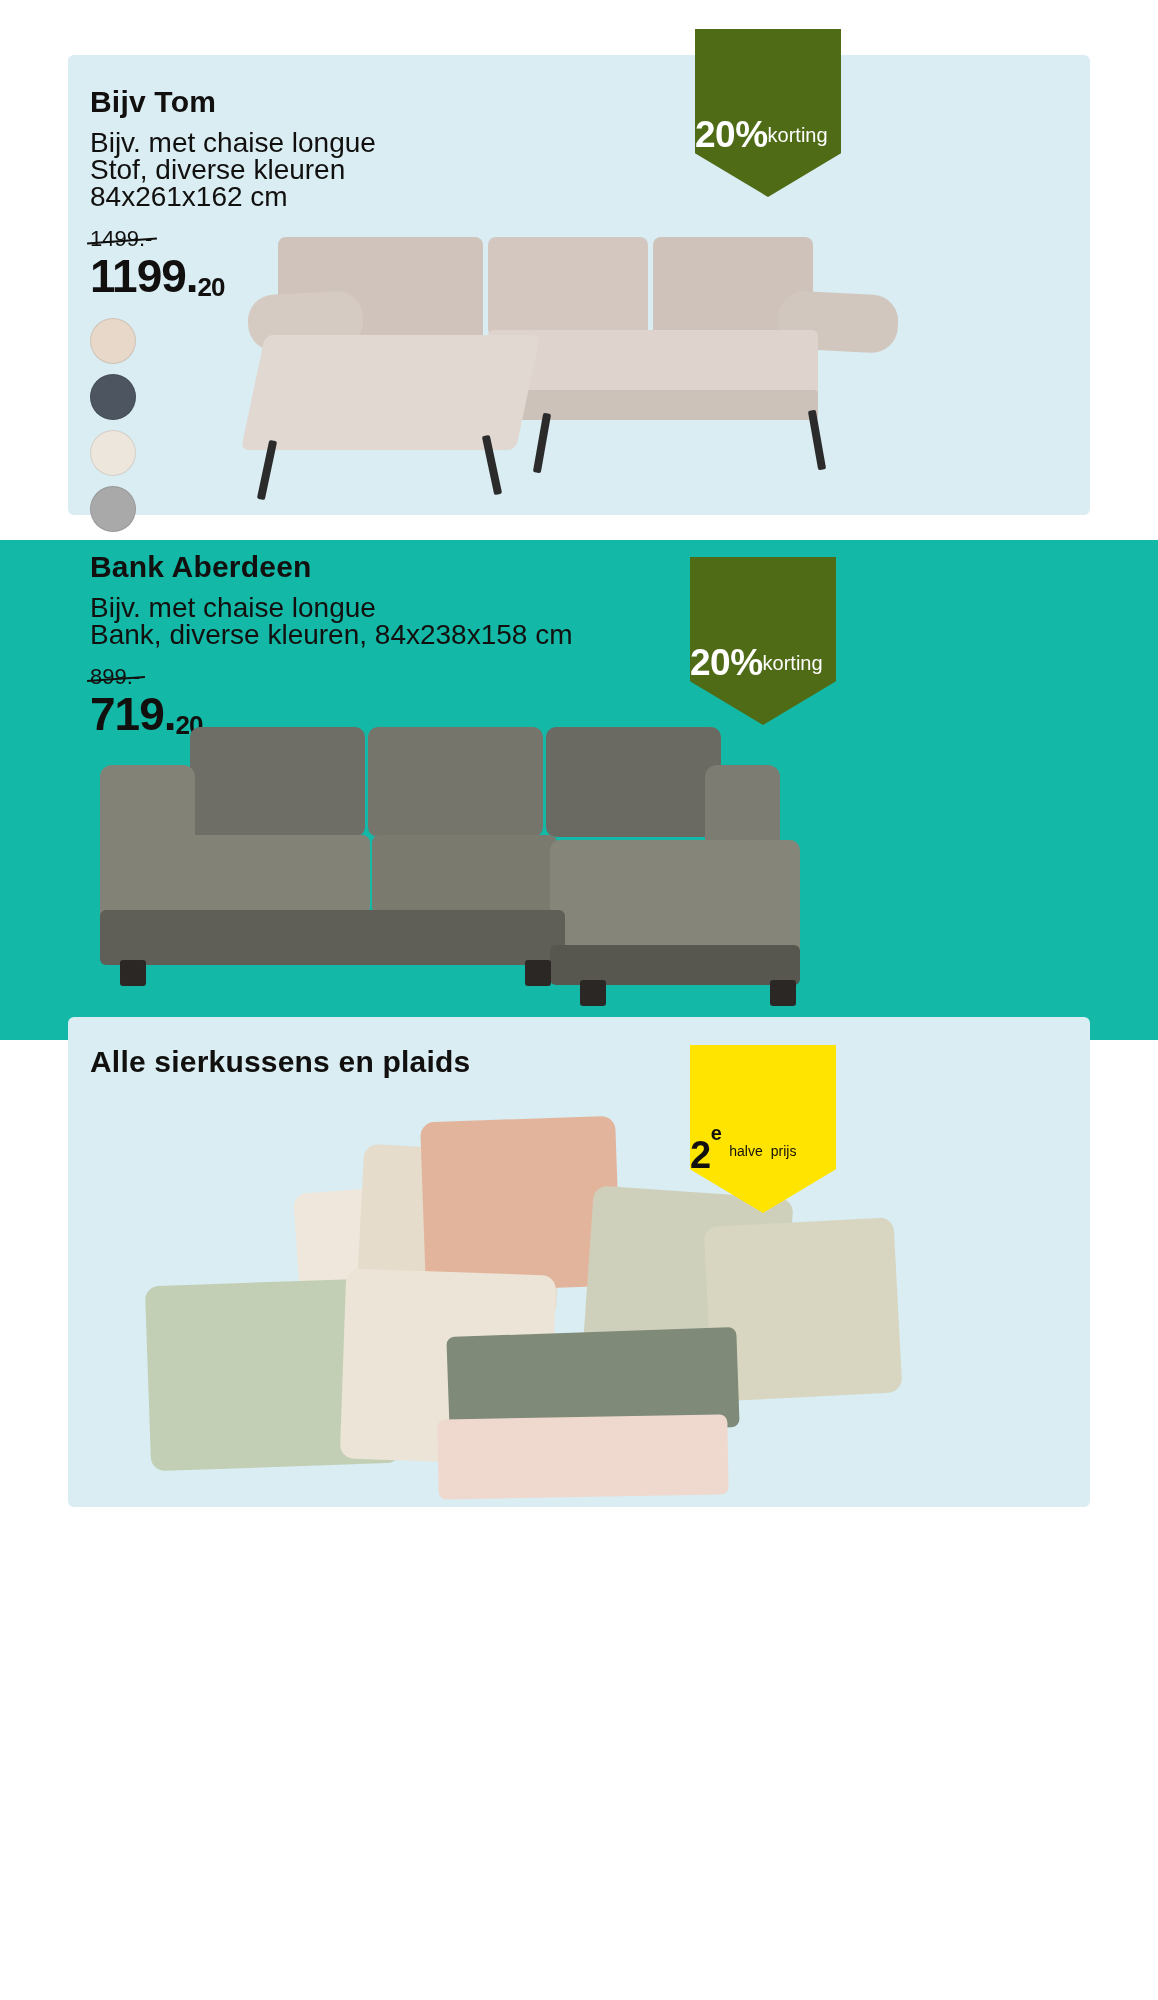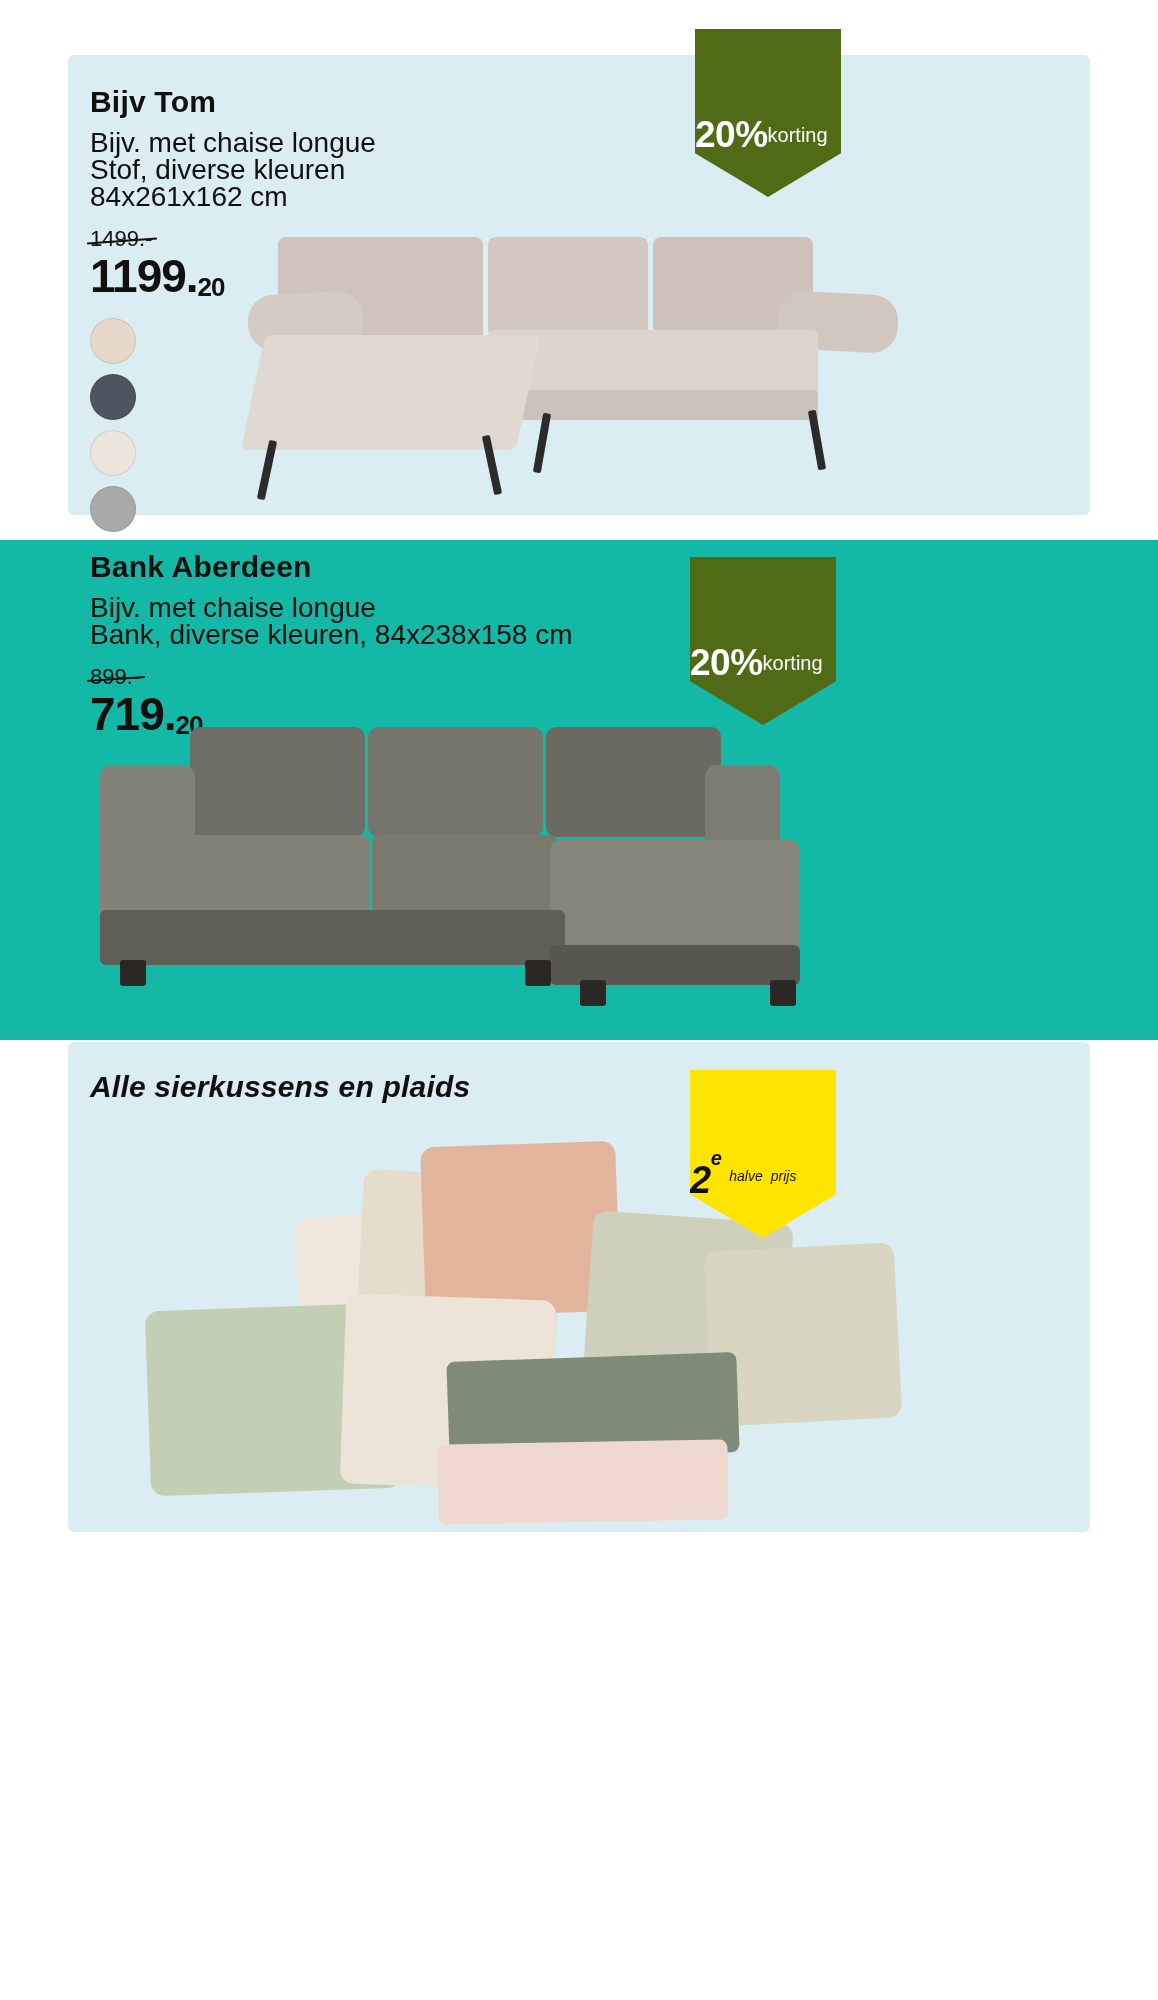--- a/index.html
+++ b/index.html
@@ -152,21 +152,21 @@
 
   .sofa1 { position: absolute; left: 90px; top: 130px; width: 700px; height: 310px; }
 
   
   #block-aberdeen { left: 0px; top: 540px; width: 1158px; height: 500px; }
   #ab-text { position: absolute; left: 90px; top: 10px; }
   #ab-flag { left: 690px; top: 17px; }
   .sofa2 { position: absolute; left: 80px; top: 165px; width: 810px; height: 340px; }
 
   
-  #card-pillows { left: 68px; top: 1042px; width: 1022px; height: 490px; font-style: italic; }
+  #card-pillows { left: 68px; top: 1017px; width: 1022px; height: 490px; }
   #pil-text { position: absolute; left: 22px; top: 28px; }
   #pil-flag { left: 622px; top: 28px; }
   .pillow-scene { position: absolute; left: 20px; top: 70px; width: 880px; height: 410px; }
 
   
   .shape { position: absolute; }
 
   
   .s1-backL { left: 120px; top: 52px; width: 205px; height: 100px; background: #cfc3bb; border-radius: 8px 8px 4px 4px; }
   .s1-backM { left: 330px; top: 52px; width: 160px; height: 100px; background: #d3c7bf; border-radius: 8px; }

